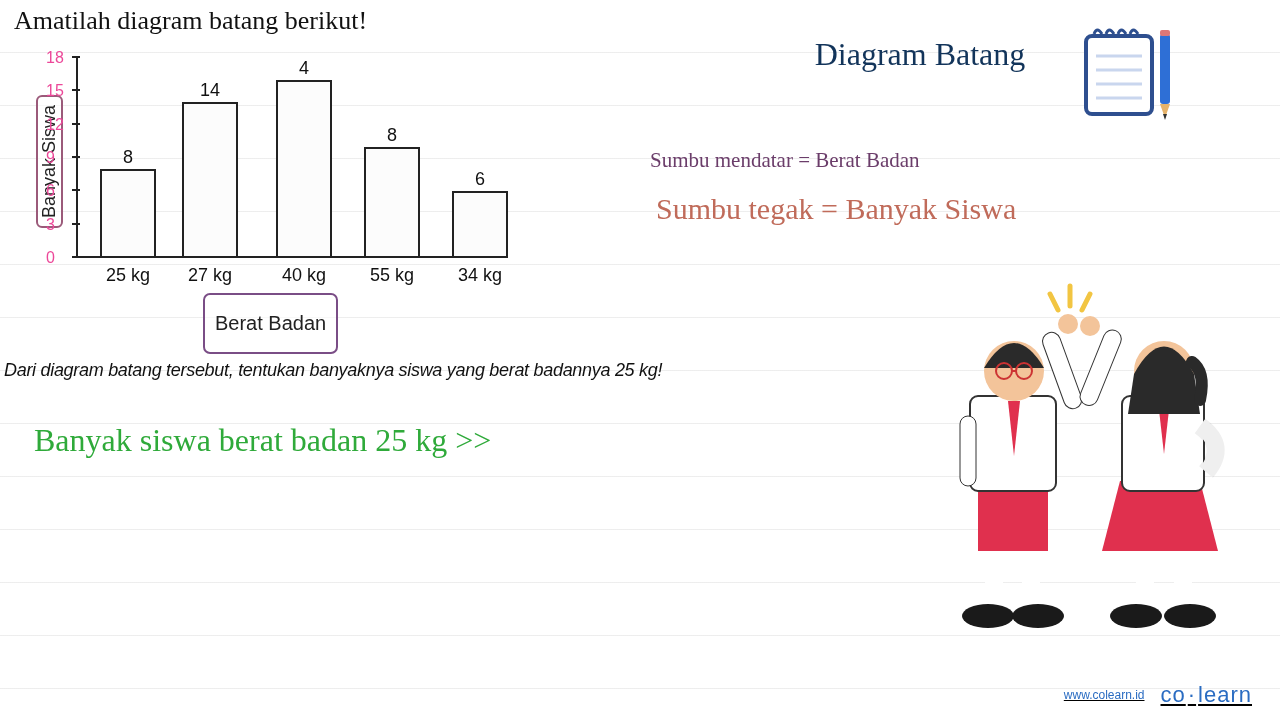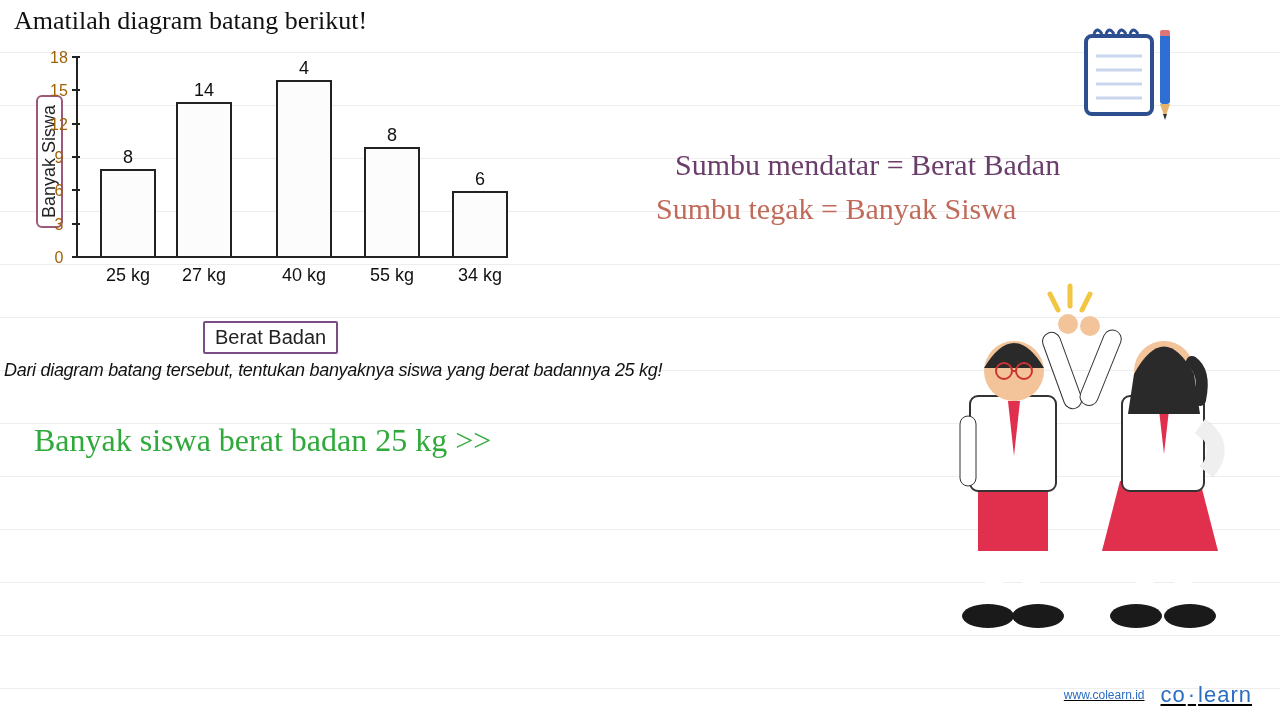--- a/index.html
+++ b/index.html
@@ -43,31 +43,31 @@
     padding: 1px 8px;
     font-size: 18px; color:#222;
     white-space: nowrap;
     background: rgba(255,255,255,0.6);
     left: 8px; top: 170px;
   }
   .axis { position:absolute; left:48px; top:0; right:0; bottom:40px; }
   .axis .yaxis { position:absolute; left:0; top:0; bottom:0; width:2px; background:#222; }
   .axis .xaxis { position:absolute; left:0; right:0; bottom:0; height:2px; background:#222; }
   
-  .ytick { position:absolute; left:-30px; width:26px; text-align:center; font-size:16px; color:#a16207; transform: translateY(50%); }
+  .ytick { position:absolute; left:-30px; width:26px; text-align:left; font-size:16px; color:#ec4899; transform: translateY(50%); }
   .ytickmark { position:absolute; left:-4px; width:8px; height:2px; background:#222; }
   
   .bars { position:absolute; left:0; right:0; bottom:0; top:0; }
   .bar-col { position:absolute; bottom:0; width:56px; }
   .bar { width:100%; background:#fcfcfc; border:2px solid #222; }
   .bar-val { position:absolute; width:100%; text-align:center; top:-22px; font-size:18px; color:#111; }
   .xcat { position:absolute; bottom: -28px; width:80px; text-align:center; font-size:18px; color:#111; left:-12px; }
   .xlabel-box {
     position:absolute; left: 175px; bottom:-56px;
-    border:2px solid #7a4d86; border-radius:2px; padding:3px 10px;
+    border:2px solid #7a4d86; border-radius:7px; padding:17px 10px;
     font-size:20px; color:#222; background: rgba(255,255,255,0.6);
   }
 
   .question {
     position:absolute; top: 360px; left: 4px;
     font-family: Arial, sans-serif; font-size:18px; color:#111;
     letter-spacing: -0.3px;
     font-style: italic;
   }
 
@@ -80,23 +80,22 @@
   
   .title-block {
     position:absolute; top: 36px; right: 200px; width: 320px;
     text-align:center;
     font-family: "Comic Sans MS", cursive;
     font-size: 32px; color:#12345a; line-height: 1.15;
   }
   .notepad-icon { position:absolute; top:22px; right:96px; }
   .note-line1 {
     position:absolute; top:148px; left:650px;
-    font-size:30px; color:#6b3d6a;
+    font-size:21px; color:#6b3d6a;
     font-family:"Comic Sans MS", cursive;
-    margin-left:25px;
   }
   .note-line2 {
     position:absolute; top:192px; left:656px;
     font-size:30px; color:#c06b5a;
     font-family:"Comic Sans MS", cursive;
   }
 
   
   .students { position:absolute; right:40px; bottom:60px; }
 
@@ -137,21 +136,21 @@
       <div class="ytickmark" style="bottom:83.33%;"></div>
       <div class="ytick" style="bottom:100%;">18</div>
       <div class="ytickmark" style="bottom:100%;"></div>
 
       <div class="bars">
         <div class="bar-col" style="left:24px;">
           <div class="bar-val">8</div>
           <div class="bar" style="height:88.9px;"></div>
           <div class="xcat">25 kg</div>
         </div>
-        <div class="bar-col" style="left:100px;">
+        <div class="bar-col" style="left:106px;">
           <div class="bar-val">14</div>
           <div class="bar" style="height:155.6px;"></div>
           <div class="xcat">27 kg</div>
         </div>
         <div class="bar-col" style="left:200px;">
           <div class="bar-val">4</div>
           <div class="bar" style="height:177.8px;"></div>
           <div class="xcat">40 kg</div>
         </div>
         <div class="bar-col" style="left:288px;">
@@ -167,20 +166,21 @@
       </div>
     </div>
     <div class="xlabel-box">Berat Badan</div>
   </div>
 
   <div class="question">Dari diagram batang tersebut, tentukan banyaknya siswa yang berat badannya 25 kg!</div>
 
   <div class="answer-line">Banyak siswa berat badan 25 kg &gt;&gt;</div>
 
   <div class="title-block">
+    <div>Diagram Batang</div>
   </div>
 
   <div class="notepad-icon">
     <svg width="110" height="110" viewBox="0 0 110 110">
 
       <g stroke="#2e4f8f" stroke-width="3" fill="none">
         <path d="M20 12 q3 -8 8 0"></path>
           <path d="M32 12 q3 -8 8 0"></path>
         <path d="M44 12 q3 -8 8 0"></path>
           <path d="M56 12 q3 -8 8 0"></path>

